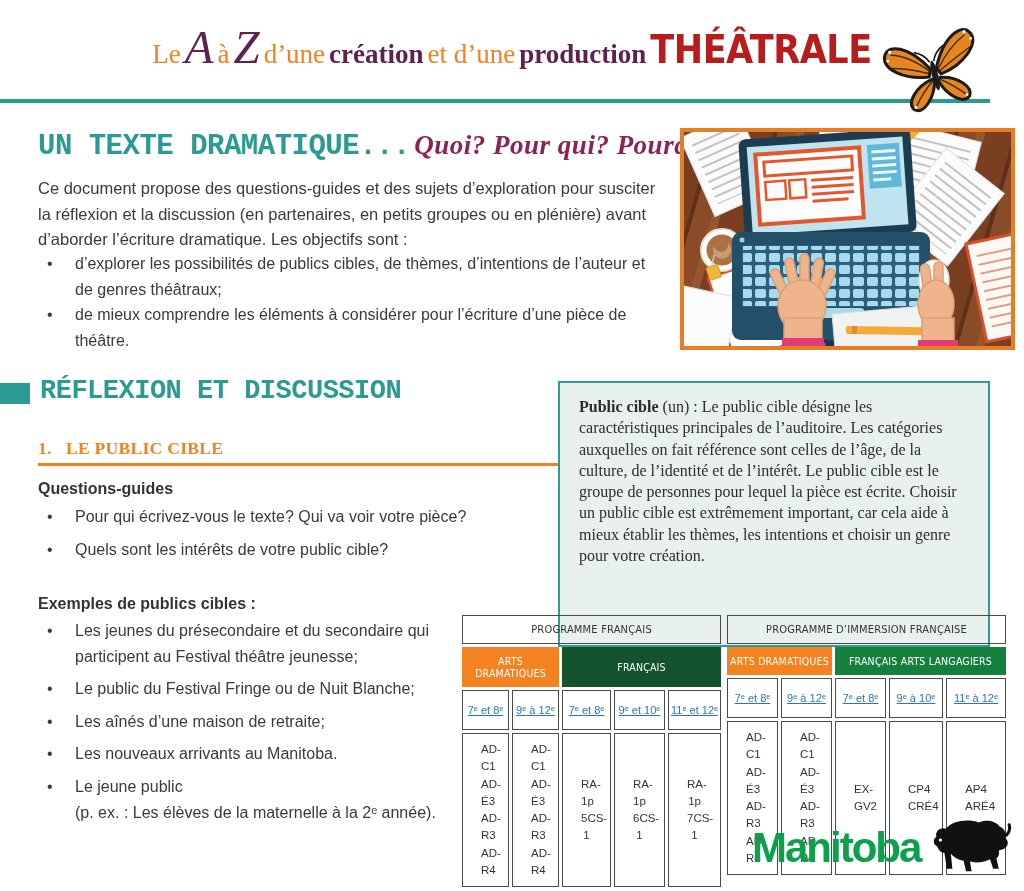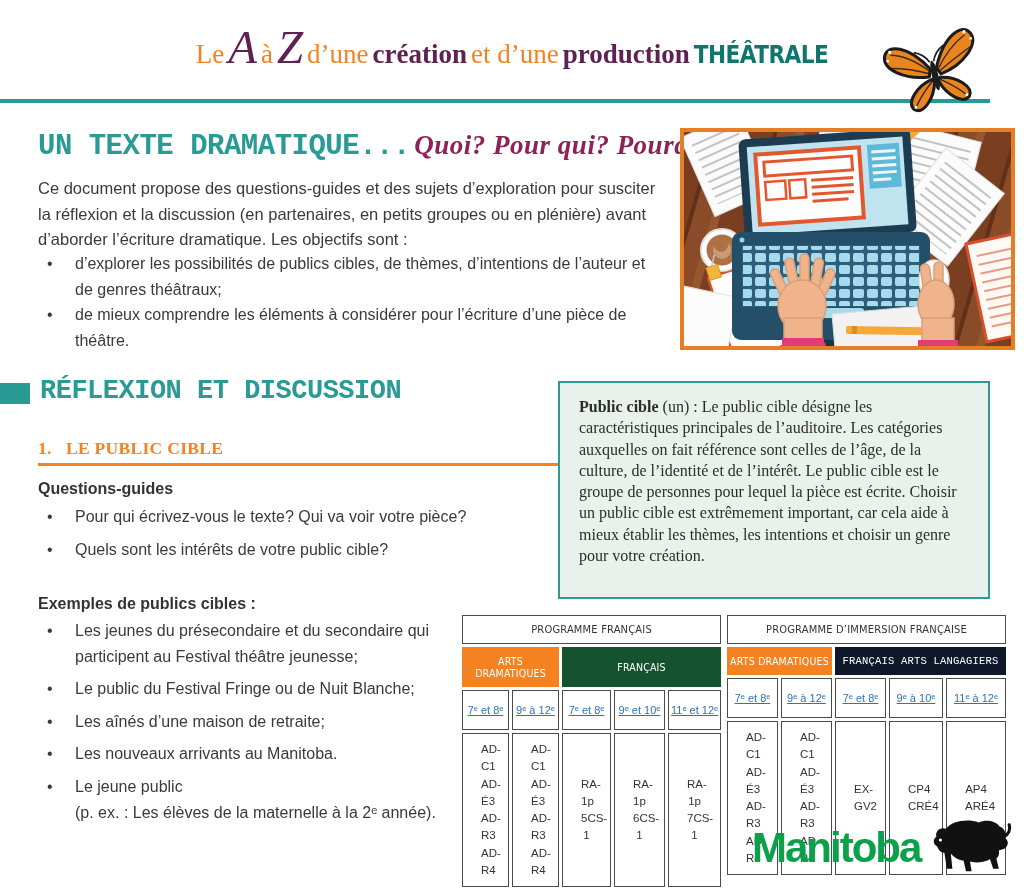--- a/index.html
+++ b/index.html
@@ -5,21 +5,21 @@
   html,body{margin:0;padding:0;background:#fff;}
   .page{position:relative;width:1024px;height:891px;background:#fff;overflow:hidden;
         font-family:"Liberation Sans",sans-serif;color:#3a3a3a;}
 
   
   .masthead{position:absolute;top:20px;left:0;width:100%;text-align:center;line-height:54px;
             font-family:"Liberation Serif",serif;}
   .mw-orange{color:#F58220;font-size:27px;}
   .mw-az{color:#5E2151;font-size:47px;font-style:italic;font-weight:400;}
   .mw-plum{color:#5E2151;font-size:27px;font-weight:700;}
-  .mw-teal{color:#0f766e;font-size:24px;font-weight:700;letter-spacing:-0.5px;
+  .mw-teal{color:#b91c1c;font-size:39px;font-weight:700;letter-spacing:-0.5px;
            font-family:"DejaVu Sans","Liberation Sans",sans-serif;font-stretch:condensed;}
   .subtitle{position:absolute;top:78px;left:0;width:100%;text-align:center;
             font-family:"Liberation Serif",serif;font-style:italic;font-size:11.5px;color:#3d3d3d;}
   .header-rule{position:absolute;top:99px;left:0;width:990px;height:4px;background:#2A9A95;}
   .butterfly{position:absolute;top:28px;left:882px;width:104px;height:86px;transform:rotate(-14deg);}
 
   
   .h-teal{color:#2A9A95;font-weight:700;letter-spacing:-0.5px;
           font-family:Liberation Mono, monospace;font-stretch:condensed;}
   .intro-h{position:absolute;top:130px;left:38px;width:640px;white-space:nowrap;}
@@ -35,21 +35,21 @@
   
   .illus{position:absolute;top:128px;left:680px;width:335px;height:222px;
          border:4px solid #E87E24;box-sizing:border-box;overflow:hidden;}
   .illus svg{display:block;}
 
   
   .teal-block{position:absolute;top:383px;left:0;width:30px;height:21px;background:#2A9A95;}
   .reflexion-h{position:absolute;top:376px;left:40px;font-size:27px;}
 
   
-  .defbox{position:absolute;top:381px;left:558px;width:432px;height:218px;box-sizing:border-box;
+  .defbox{position:absolute;top:381px;left:558px;width:432px;height:266px;box-sizing:border-box;
           background:#E9F1EC;border:2px solid #2E9C96;padding:13px 19px;
           font-family:"Liberation Serif",serif;font-size:16px;line-height:1.33;color:#2c2c2c;}
   .defbox b{font-weight:700;}
 
   
   .sec1-h{position:absolute;top:438px;left:38px;font-family:"Liberation Serif",serif;
           font-weight:700;color:#F58220;font-size:17.5px;letter-spacing:0.3px;}
   .sec1-h .num{display:inline-block;width:28px;}
   .orange-rule{position:absolute;top:463px;left:38px;width:520px;height:3px;background:#F58220;}
   .sub-h{position:absolute;left:38px;font-weight:700;font-size:16px;color:#333;}
@@ -63,21 +63,21 @@
                table-layout:fixed;text-align:center;color:#333;}
   .t-fr{left:459px;width:256px;}
   .t-im{left:724px;width:276px;}
   table.ptable td{box-sizing:border-box;}
   td.ttl{border:1px solid #4a4a4a;padding:7px 2px;font-size:11px;letter-spacing:0.2px;
          font-family:"DejaVu Sans","Liberation Sans",sans-serif;font-stretch:condensed;}
   td.grp{color:#fff;padding:8px 2px;font-size:10.5px;letter-spacing:0.2px;
          font-family:"DejaVu Sans","Liberation Sans",sans-serif;font-stretch:condensed;}
   td.g-orange{background:#F58220;}
   td.g-maroon{background:#14532d;}
-  td.g-teal{background:#0f172a;font-family:Liberation Mono, monospace;}
+  td.g-teal{background:#15803d;}
   td.grade{border:1px solid #4a4a4a;padding:13px 1px;font-size:11px;margin-top:21px;}
   td.grade .glink{color:#2E74B5;text-decoration:underline;cursor:pointer;}
   td.data{border:1px solid #4a4a4a;padding:7px 18px;font-size:11.5px;line-height:1.5;vertical-align:middle;}
 
   
   .mb-logo{position:absolute;top:818px;left:752px;display:flex;align-items:center;}
   .mb-word{font-size:42px;font-weight:700;color:#0AA14B;letter-spacing:-2px;
            font-family:"Liberation Sans",sans-serif;}
   .mb-bison{margin-left:10px;width:88px;height:60px;}
 </style>

